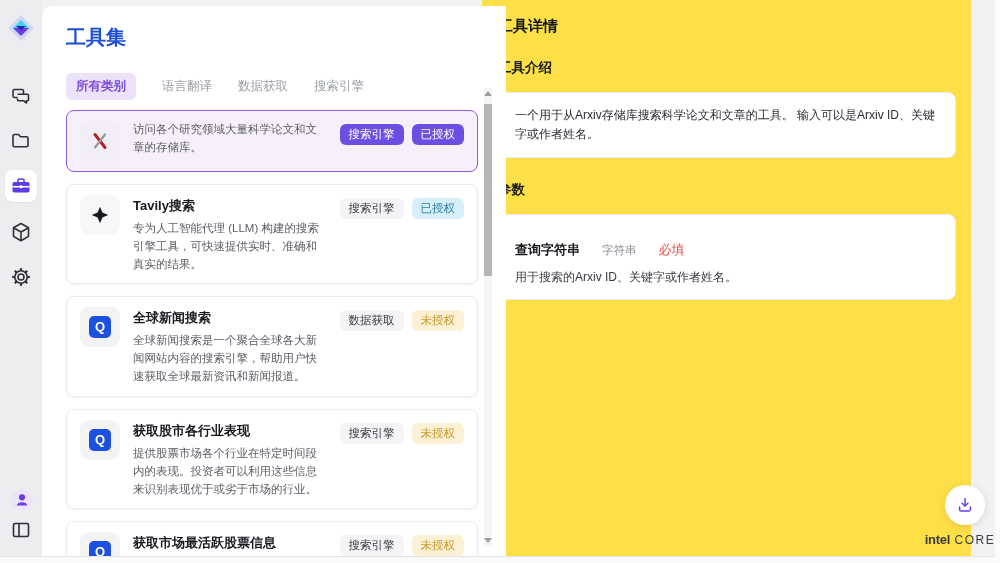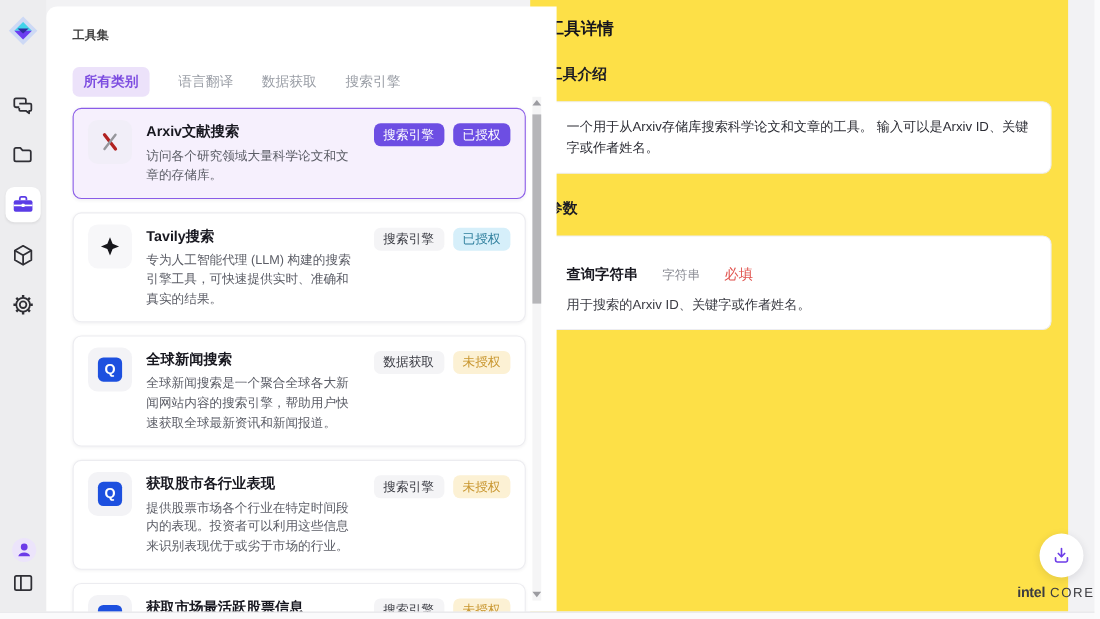--- a/index.html
+++ b/index.html
@@ -12,21 +12,21 @@
   .rail .logo { position:absolute; left:7px; top:14px; width:28px; height:28px; }
   .rail-btn { position:absolute; left:10px; width:22px; height:22px; cursor:pointer; }
   .rail-active { position:absolute; left:5px; top:170px; width:32px; height:32px; background:#fff;
     border-radius:8px; display:flex; align-items:center; justify-content:center; cursor:pointer;
     box-shadow:0 1px 2px rgba(0,0,0,.06); }
 
   
   .list-panel { position:absolute; left:42px; top:6px; width:464px; height:550px; background:#fff;
     border-radius:10px 0 0 0; z-index:4; }
   .list-inner { padding:18px 28px 0 24px; }
-  .list-title { font-size:11px; font-weight:700; color:#404040; }
+  .list-title { font-size:20px; font-weight:700; color:#1d4ed8; }
   .tabs { display:flex; align-items:center; gap:26px; margin-top:22px; }
   .tab { font-size:12.5px; color:#9a9ea6; cursor:pointer; padding:5px 0;text-align:right; }
   .tab.active { background:#ece2fa; color:#7c4ce0; padding:5px 10px; border-radius:6px; font-weight:600; }
   .cards { display:flex; flex-direction:column; gap:12px; margin-top:10px; width:412px; }
   .card { display:flex; gap:13px; padding:10px 13px; background:#fff; border:1px solid #ececf0;
     border-radius:8px; box-shadow:0 1px 3px rgba(20,20,40,.05); cursor:pointer; }
   .card.selected { border:1.5px solid #8a5ce8; background:#f6f0fd; }
   .tool-icon { flex:0 0 40px; width:40px; height:40px; border-radius:9px; background:#f3f3f6;
     display:flex; align-items:center; justify-content:center; }
   .card.selected .tool-icon { background:#f1eef8; }
@@ -173,21 +173,20 @@
       <div class="cards">
 
         <div class="card selected">
           <div class="tool-icon">
             <svg width="24" height="24" viewBox="0 0 24 24">
               <line x1="7" y1="5.5" x2="17" y2="18.5" stroke="#b22222" stroke-width="3" stroke-linecap="round"></line>
               <line x1="17" y1="5.5" x2="7" y2="18.5" stroke="#96969c" stroke-width="2.2" stroke-linecap="round"></line>
             </svg>
           </div>
           <div class="tool-text">
-            <div class="tool-name">Arxiv文献搜索</div>
             <div class="tool-desc">访问各个研究领域大量科学论文和文章的存储库。</div>
           </div>
           <div class="tool-badges">
             <span class="badge solid">搜索引擎</span>
             <span class="badge solid">已授权</span>
           </div>
         </div>
 
         <div class="card">
           <div class="tool-icon" style="background:#f7f7f9;">

